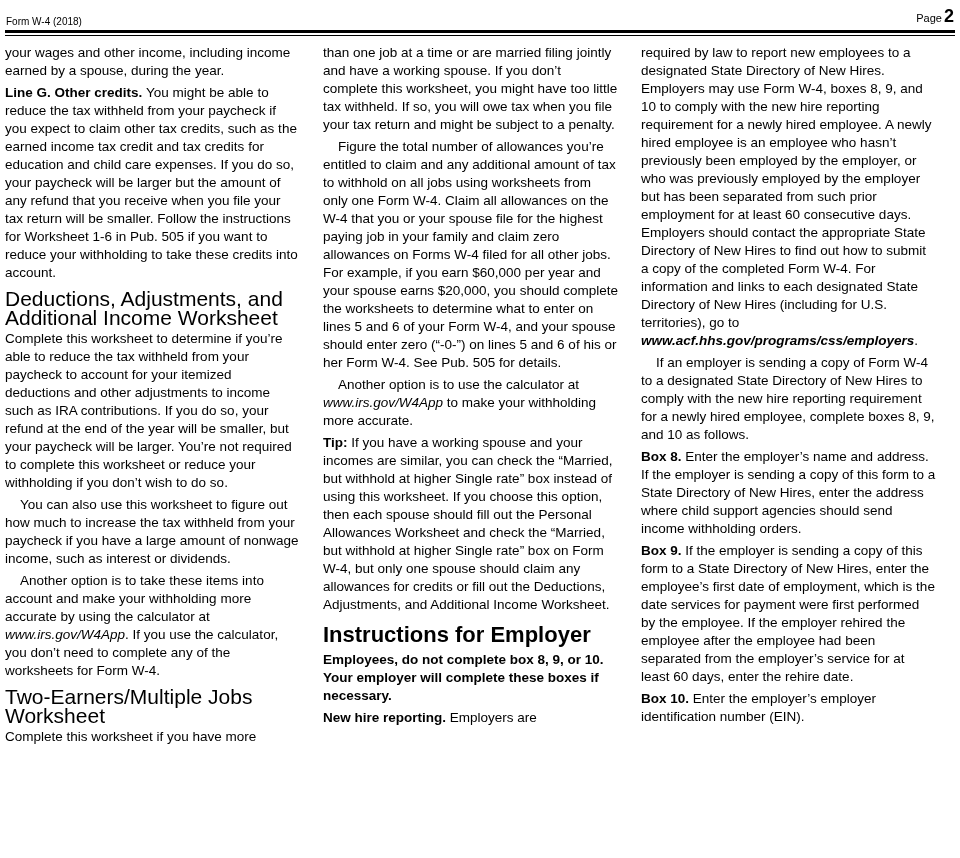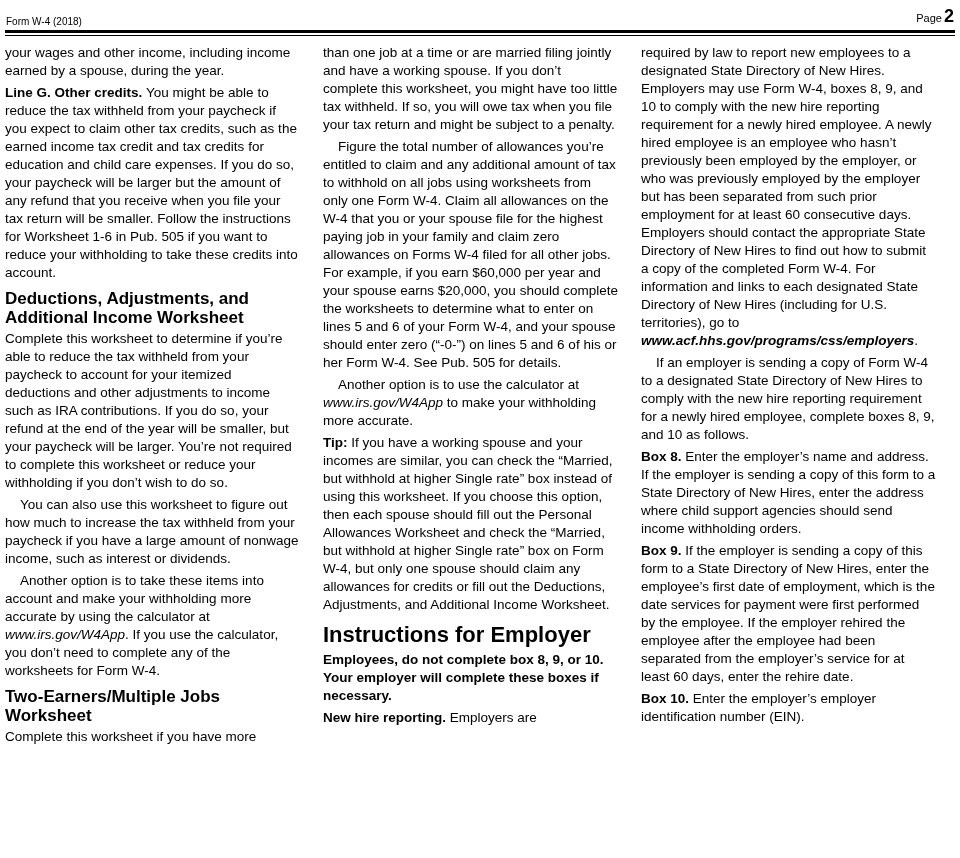--- a/index.html
+++ b/index.html
@@ -57,23 +57,23 @@
   .para {
     font-size: 13.5px;
     line-height: 18px;
     margin: 0 0 4px 0;
     text-align: left;
   }
   .para.indent {
     text-indent: 15px;
   }
   .section-heading {
-    font-size: 17px;
+    font-size: 21px;
     line-height: 19px;
-    font-weight: bold;
+    font-weight: normal;
     margin: 7px 0 3px 0;
   }
   .major-heading {
     font-size: 22px;
     line-height: 22px;
     font-weight: bold;
     margin: 10px 0 5px 0;
   }
   .run-b { font-weight: bold; }
   .run-i { font-style: italic; }

